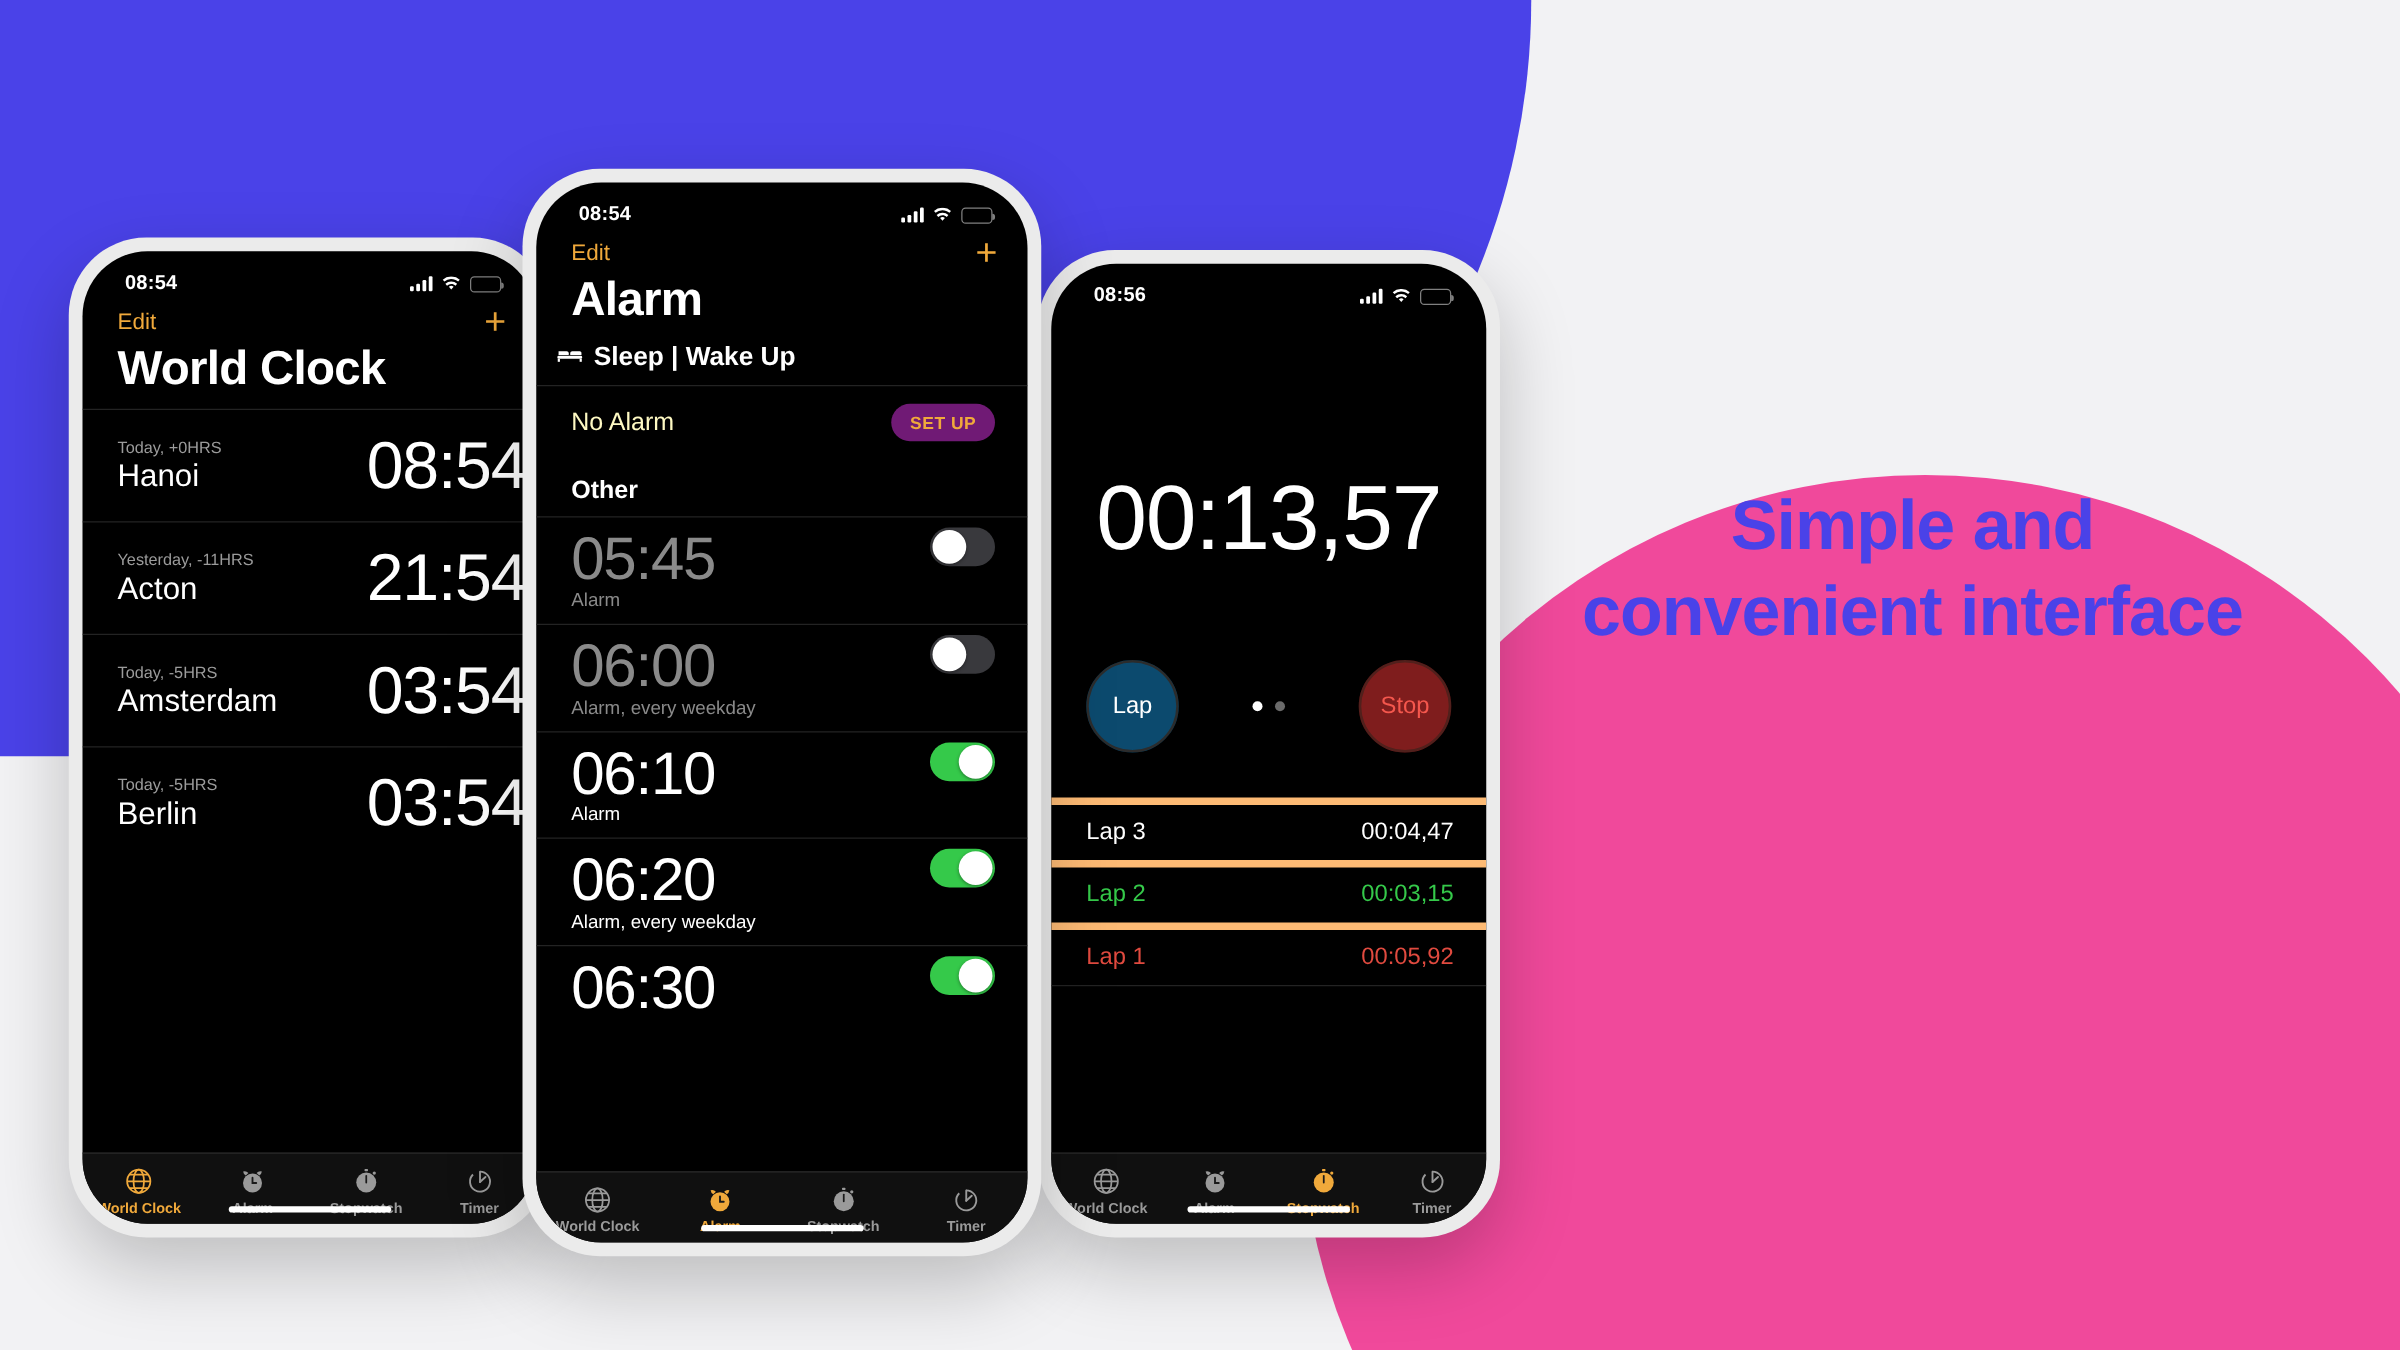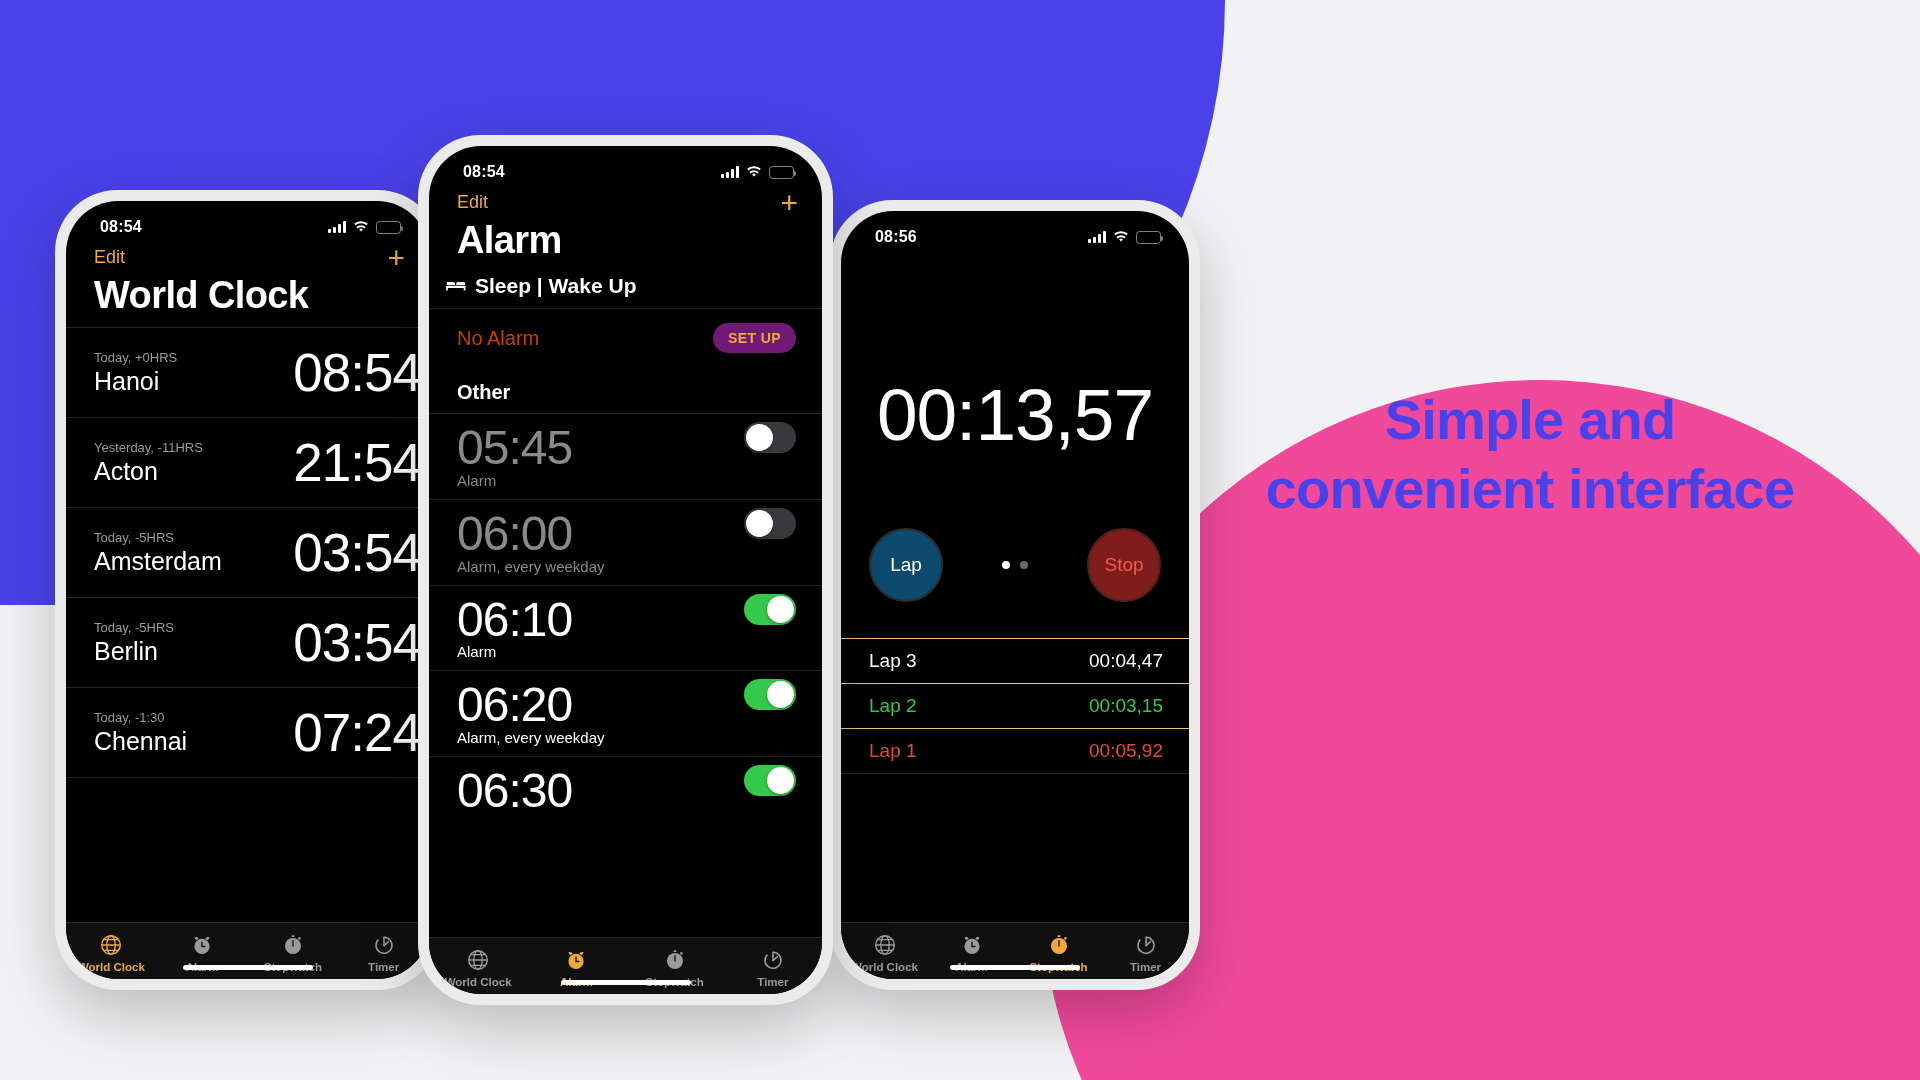--- a/index.html
+++ b/index.html
@@ -106,21 +106,21 @@
     display:flex; align-items:center; gap:8px;
     padding:2px 16px 10px;
     font-size:21px; font-weight:bold;
   }
   .bed-icon{ display:inline-block; }
   .al-section{
     display:flex; align-items:center; justify-content:space-between;
     padding:14px 26px 14px 28px;
     border-top:1px solid #232323;
   }
-  .noalarm{ color:#c2410c; font-size:20px;}
+  .noalarm{ color:#fef9c3; font-size:20px;}
   .setup{
     background:#701a75; color:#f0a93b; font-size:14px; font-weight:bold;
     letter-spacing:.4px; border-radius:16px; padding:7px 15px;
   }
   .other-head{ font-size:20px; font-weight:bold; padding:14px 28px 9px;}
   .alarm-row{
     display:flex; justify-content:space-between;
     padding:8px 26px 10px 28px;
     border-top:1px solid #232323;
   }
@@ -159,21 +159,21 @@
   .sw-btn.lap{ background:#0c4a6e; border:2px solid #000; color:#fff;
                box-shadow:0 0 0 2px #2c2c2c inset;}
   .sw-btn.stop{ background:#7f1d1d; border:2px solid #000; color:#f4574d;
                 box-shadow:0 0 0 2px #51201c inset;}
   .dots{ display:flex; gap:10px; align-items:center;}
   .dots i{ width:8px;height:8px;border-radius:50%;display:block;background:#6b6b6b;}
   .dots i.active{ background:#fff;}
   .lap-row{
     display:flex; justify-content:space-between; align-items:center;
     padding:11px 26px 11px 28px;
-    border-top:1px solid #fdba74;
+    border-top:6px solid #fdba74;
     font-size:19px;
   }
 
   
   .tabbar{
     position:absolute; left:0; right:0; bottom:0;
     background:#101010;
     border-top:1px solid #2a2a2a;
     padding:9px 0 6px;
     display:flex;
@@ -246,27 +246,20 @@
           <div class="city">Amsterdam</div>
         </div>
         <div class="wc-time">03:54</div>
       </div>
       <div class="wc-row">
         <div class="wc-left">
           <div class="sub">Today, -5HRS</div>
           <div class="city">Berlin</div>
         </div>
         <div class="wc-time">03:54</div>
-      </div>
-      <div class="wc-row" style="border-bottom:1px solid #232323;">
-        <div class="wc-left">
-          <div class="sub">Today, -1:30</div>
-          <div class="city">Chennai</div>
-        </div>
-        <div class="wc-time">07:24</div>
       </div>
     </div>
 
     <div class="tabbar">
       <div class="tab active">
         <span class="ticon">
           <svg viewBox="0 0 24 24" width="24" height="24" fill="none" stroke="#f0a93b" stroke-width="1.4">
             <circle cx="12" cy="12" r="9.3"></circle>
               <ellipse cx="12" cy="12" rx="4.2" ry="9.3"></ellipse>
             <line x1="2.7" y1="12" x2="21.3" y2="12"></line>

